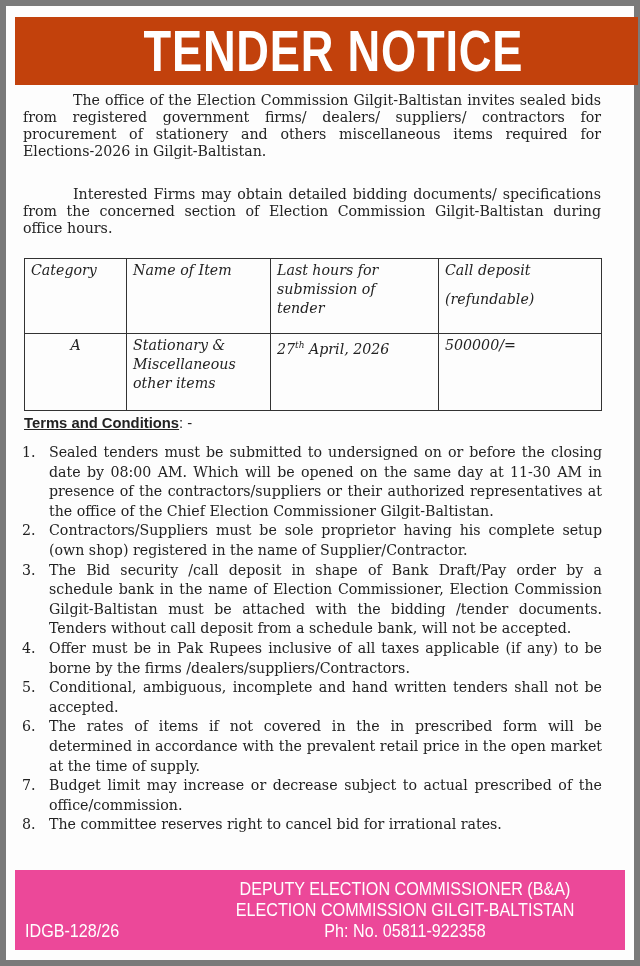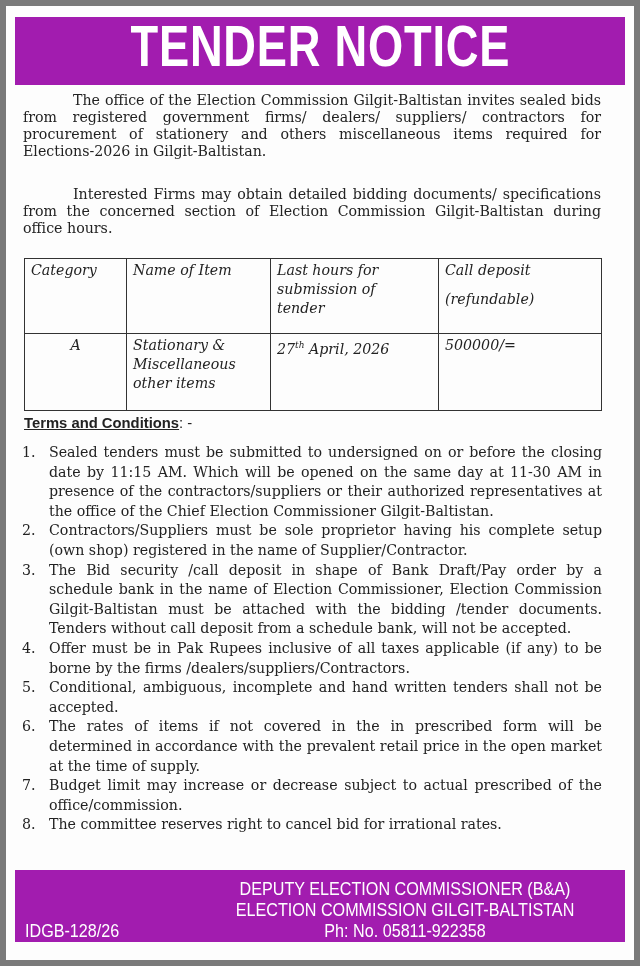--- a/index.html
+++ b/index.html
@@ -9,22 +9,22 @@
     position: relative;
     overflow: hidden;
     font-family: "DejaVu Serif", serif;
   }
   .paper {
     position: absolute; left: 6px; top: 6px; width: 628px; height: 954px;
     background: #fdfdfd;
   }
   .title-bar {
     position: absolute; left: 15px; top: 17px; width: 610px; height: 68px;
-    background: #a21caf; color: #fff;
-    display: flex; align-items: flex-start; justify-content: center;
+    background: #c2410c; color: #fff;
+    display: flex; align-items: center; justify-content: center; padding-left: 13px;
   }
   .title-bar span {
     font-family: "Liberation Sans", sans-serif; font-weight: bold;
     font-size: 58px; letter-spacing: 1px;
     transform: scaleX(0.78); display: inline-block; line-height: 1;
   }
   .para {
     position: absolute; left: 23px; width: 578px;
     font-size: 14.2px; line-height: 17px; color: #222;
     text-align: justify; text-align-last: left;
@@ -53,22 +53,22 @@
   .terms-head b { text-decoration: underline; font-weight: bold; }
   ol.terms {
     position: absolute; left: 20px; top: 443px; width: 582px;
     margin: 0; padding: 0; list-style: none;
     font-size: 14.2px; line-height: 19.6px; color: #222;
     font-family: "DejaVu Serif", serif;
   }
   ol.terms li { position: relative; padding-left: 29px; text-align: justify; }
   ol.terms li .num { position: absolute; left: 2px; top: 0; }
   .footer-bar {
-    position: absolute; left: 15px; top: 870px; width: 610px; height: 72px;
-    background: #a21caf; color: #fff;
+    position: absolute; left: 15px; top: 870px; width: 610px; height: 80px;
+    background: #ec4899; color: #fff;
     font-family: "Liberation Sans", sans-serif;
   }
   .footer-lines {
     position: absolute; left: 170px; top: 8px; width: 440px; text-align: center;
     font-size: 19px; line-height: 21px;
   }
   .footer-lines div { transform: scaleX(0.85); }
   .ref {
     position: absolute; left: 10px; top: 50px; font-size: 19px;
     transform: scaleX(0.85); transform-origin: left;
@@ -112,21 +112,21 @@
       <td>500000/=</td>
     </tr>
   </tbody>
 </table>
 
 <div class="terms-head">
   <b>Terms and Conditions</b><span>: -</span>
 </div>
 
 <ol class="terms">
-  <li><span class="num">1.</span><span>Sealed tenders must be submitted to undersigned on or before the closing date by 11:15 AM. Which will be opened on the same day at 11-30 AM in presence of the contractors/suppliers or their authorized representatives at the office of the Chief Election Commissioner Gilgit-Baltistan.</span></li>
+  <li><span class="num">1.</span><span>Sealed tenders must be submitted to undersigned on or before the closing date by 08:00 AM. Which will be opened on the same day at 11-30 AM in presence of the contractors/suppliers or their authorized representatives at the office of the Chief Election Commissioner Gilgit-Baltistan.</span></li>
   <li><span class="num">2.</span><span>Contractors/Suppliers must be sole proprietor having his complete setup (own shop) registered in the name of Supplier/Contractor.</span></li>
   <li><span class="num">3.</span><span>The Bid security /call deposit in shape of Bank Draft/Pay order by a schedule bank in the name of Election Commissioner, Election Commission Gilgit-Baltistan must be attached with the bidding /tender documents. Tenders without call deposit from a schedule bank, will not be accepted.</span></li>
   <li><span class="num">4.</span><span>Offer must be in Pak Rupees inclusive of all taxes applicable (if any) to be borne by the firms /dealers/suppliers/Contractors.</span></li>
   <li><span class="num">5.</span><span>Conditional, ambiguous, incomplete and hand written tenders shall not be accepted.</span></li>
   <li><span class="num">6.</span><span>The rates of items if not covered in the in prescribed form will be determined in accordance with the prevalent retail price in the open market at the time of supply.</span></li>
   <li><span class="num">7.</span><span>Budget limit may increase or decrease subject to actual prescribed of the office/commission.</span></li>
   <li><span class="num">8.</span><span>The committee reserves right to cancel bid for irrational rates.</span></li>
 </ol>
 
 <div class="footer-bar">

